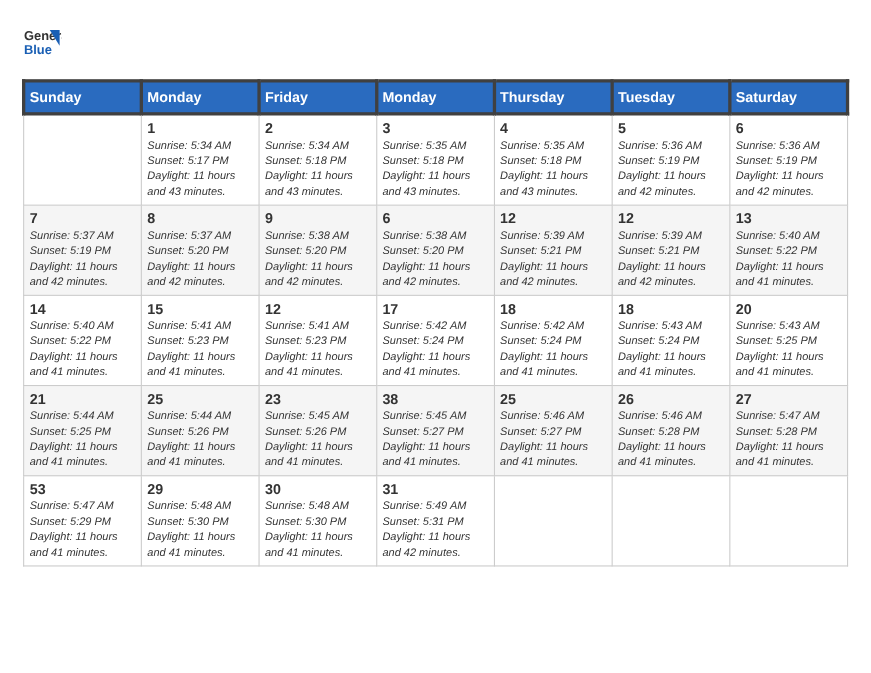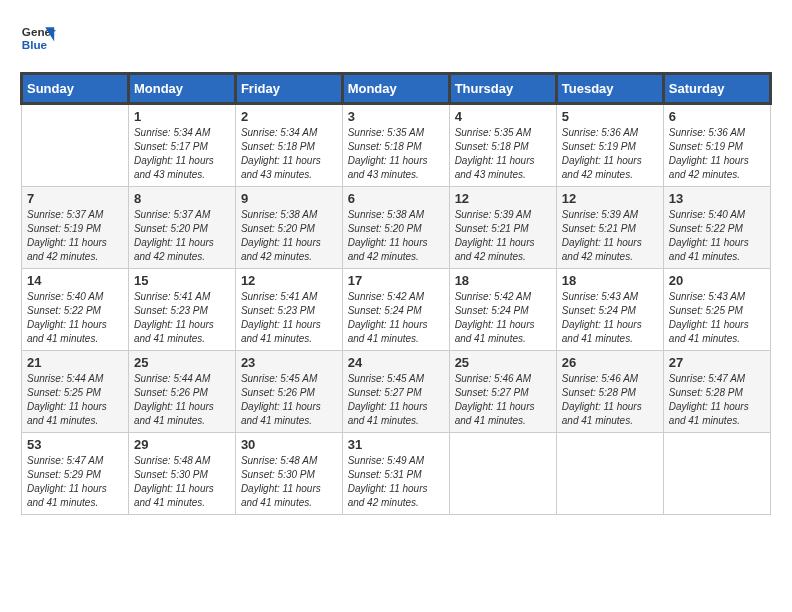--- a/index.html
+++ b/index.html
@@ -202,21 +202,21 @@
         </td>
         <td>
           <div class="day-number">25</div>
           <div class="day-info">Sunrise: 5:44 AM<br>Sunset: 5:26 PM<br>Daylight: 11 hours and 41 minutes.</div>
         </td>
         <td>
           <div class="day-number">23</div>
           <div class="day-info">Sunrise: 5:45 AM<br>Sunset: 5:26 PM<br>Daylight: 11 hours and 41 minutes.</div>
         </td>
         <td>
-          <div class="day-number">24</div>
+          <div class="day-number">38</div>
           <div class="day-info">Sunrise: 5:45 AM<br>Sunset: 5:27 PM<br>Daylight: 11 hours and 41 minutes.</div>
         </td>
         <td>
           <div class="day-number">25</div>
           <div class="day-info">Sunrise: 5:46 AM<br>Sunset: 5:27 PM<br>Daylight: 11 hours and 41 minutes.</div>
         </td>
         <td>
           <div class="day-number">26</div>
           <div class="day-info">Sunrise: 5:46 AM<br>Sunset: 5:28 PM<br>Daylight: 11 hours and 41 minutes.</div>
         </td>

